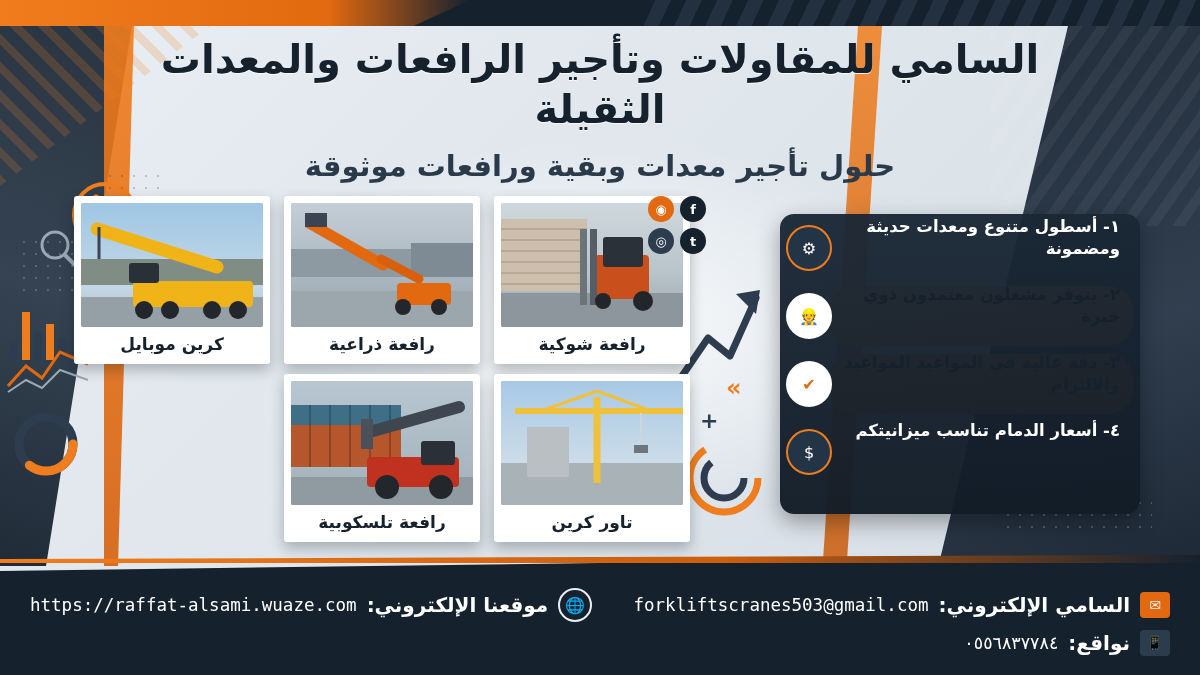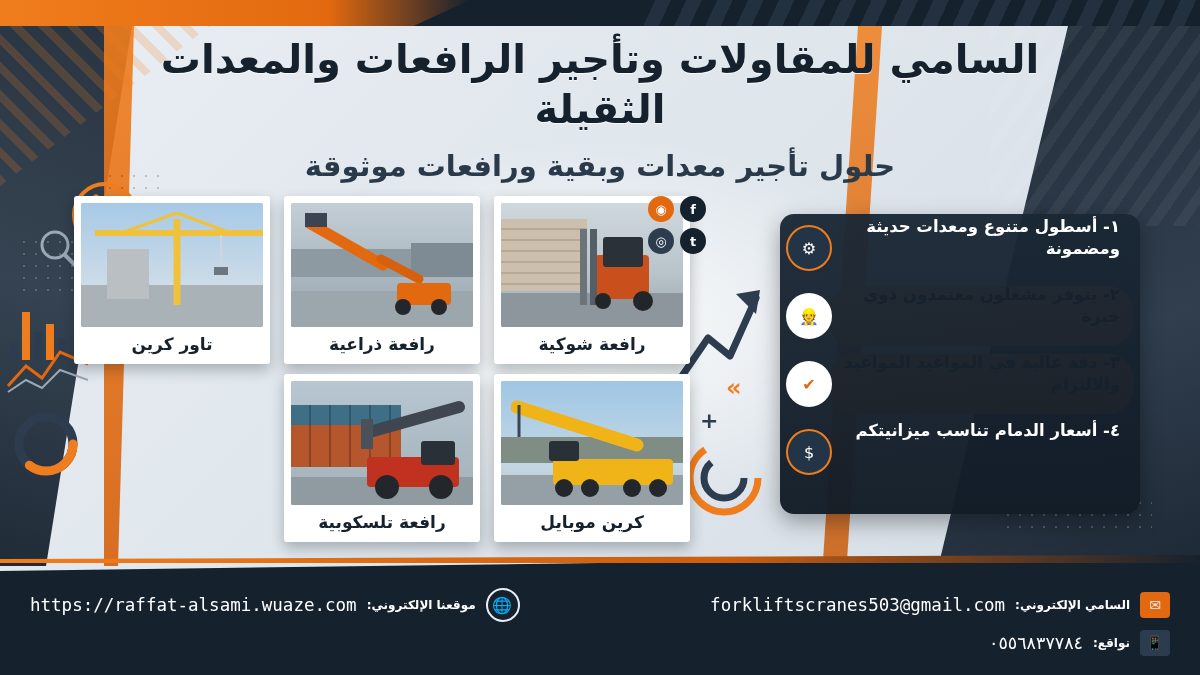--- a/index.html
+++ b/index.html
@@ -183,21 +183,21 @@
 
   
   .contact {
     position: absolute; bottom: 0; left: 0; width: 1200px; height: 112px;
     z-index: 10; color: #ffffff;
     display: flex; align-items: center; justify-content: center;
   }
   .contact-inner { width: 1140px; display: flex; flex-direction: column; gap: 8px; padding-top: 6px; }
   .crow { display: flex; align-items: center; justify-content: space-between; gap: 16px; }
   .citem { display: flex; align-items: center; gap: 10px; }
-  .citem .lbl { font-size: 12px; font-weight: bold; }
+  .citem .lbl { font-size: 20px; font-weight: bold; }
   .citem .val { font-size: 17.5px; text-align: right; }
   .cicon {
     width: 30px; height: 26px; border-radius: 4px; background: #2c3c4f;
     display: flex; align-items: center; justify-content: center; font-size: 14px; color: #e9eef3;
   }
   .cicon.orange { background: #e2690f; }
   .globe {
     width: 34px; height: 34px; border-radius: 50%;
     border: 2px solid #e9eef3; display:flex; align-items:center; justify-content:center;
     font-size: 16px;
@@ -305,37 +305,20 @@
         <svg style="position:absolute;left:14px;top:8px;" width="130" height="80" viewBox="0 0 130 80">
           <path d="M4 12 L78 54" stroke="#e2690f" stroke-width="11" stroke-linecap="round"></path>
           <path d="M76 48 L114 68" stroke="#d8600c" stroke-width="9" stroke-linecap="round"></path>
           <rect x="0" y="2" width="22" height="14" fill="#3b4450"></rect>
         </svg>
         <div style="position:absolute;right:22px;bottom:22px;width:54px;height:22px;background:#e2690f;border-radius:4px;"></div>
         <div style="position:absolute;right:26px;bottom:12px;width:16px;height:16px;background:#23272c;border-radius:50%;"></div>
         <div style="position:absolute;right:62px;bottom:12px;width:16px;height:16px;background:#23272c;border-radius:50%;"></div>
       </div>
       <div class="cap">رافعة ذراعية</div>
-    </div>
-
-    <div class="card">
-      <div class="photo">
-        <div class="sky" style="background:linear-gradient(180deg,#a7c9e6 0%,#cfdde8 70%,#c8d2d8 100%)"></div>
-        <div class="ground" style="height:42px;background:#a9b2b6"></div>
-        <div style="position:absolute;left:26px;bottom:28px;width:42px;height:50px;background:#b9bfc2;"></div>
-        <svg style="position:absolute;left:0;top:6px;" width="196" height="110" viewBox="0 0 196 110">
-          <line x1="96" y1="10" x2="96" y2="96" stroke="#f0c23c" stroke-width="7"></line>
-          <line x1="14" y1="24" x2="186" y2="24" stroke="#f0c23c" stroke-width="6"></line>
-          <line x1="96" y1="4" x2="150" y2="24" stroke="#f0c23c" stroke-width="3"></line>
-          <line x1="96" y1="4" x2="40" y2="24" stroke="#f0c23c" stroke-width="3"></line>
-          <line x1="140" y1="26" x2="140" y2="60" stroke="#cfd6da" stroke-width="2"></line>
-          <rect x="133" y="58" width="14" height="8" fill="#6d767d"></rect>
-        </svg>
-      </div>
-      <div class="cap">تاور كرين</div>
     </div>
 
     <div class="card">
       <div class="photo">
         <div class="sky" style="background:linear-gradient(180deg,#9fc6e4 0%,#c3d8e6 65%,#b6c3c8 100%)"></div>
         <div style="position:absolute;left:0;top:56px;width:196px;height:26px;background:#7f8d84;"></div>
         <div class="ground" style="height:30px;background:#95a0a6"></div>
         <svg style="position:absolute;left:10px;top:10px;" width="150" height="86" viewBox="0 0 150 86">
           <path d="M6 16 L126 54" stroke="#f0b418" stroke-width="13" stroke-linecap="round"></path>
           <line x1="8" y1="14" x2="8" y2="46" stroke="#3b4450" stroke-width="3"></line>
@@ -345,20 +328,37 @@
         <div style="position:absolute;right:16px;bottom:8px;width:18px;height:18px;background:#23272c;border-radius:50%;"></div>
         <div style="position:absolute;right:42px;bottom:8px;width:18px;height:18px;background:#23272c;border-radius:50%;"></div>
         <div style="position:absolute;right:84px;bottom:8px;width:18px;height:18px;background:#23272c;border-radius:50%;"></div>
         <div style="position:absolute;right:110px;bottom:8px;width:18px;height:18px;background:#23272c;border-radius:50%;"></div>
       </div>
       <div class="cap">كرين موبايل</div>
     </div>
 
     <div class="card">
       <div class="photo">
+        <div class="sky" style="background:linear-gradient(180deg,#a7c9e6 0%,#cfdde8 70%,#c8d2d8 100%)"></div>
+        <div class="ground" style="height:42px;background:#a9b2b6"></div>
+        <div style="position:absolute;left:26px;bottom:28px;width:42px;height:50px;background:#b9bfc2;"></div>
+        <svg style="position:absolute;left:0;top:6px;" width="196" height="110" viewBox="0 0 196 110">
+          <line x1="96" y1="10" x2="96" y2="96" stroke="#f0c23c" stroke-width="7"></line>
+          <line x1="14" y1="24" x2="186" y2="24" stroke="#f0c23c" stroke-width="6"></line>
+          <line x1="96" y1="4" x2="150" y2="24" stroke="#f0c23c" stroke-width="3"></line>
+          <line x1="96" y1="4" x2="40" y2="24" stroke="#f0c23c" stroke-width="3"></line>
+          <line x1="140" y1="26" x2="140" y2="60" stroke="#cfd6da" stroke-width="2"></line>
+          <rect x="133" y="58" width="14" height="8" fill="#6d767d"></rect>
+        </svg>
+      </div>
+      <div class="cap">تاور كرين</div>
+    </div>
+
+    <div class="card">
+      <div class="photo">
         <div class="sky" style="background:linear-gradient(180deg,#b7c6d0 0%,#a3b0ba 100%)"></div>
         <div style="position:absolute;left:0;top:24px;width:110px;height:62px;background:repeating-linear-gradient(90deg,#b5562c 0 18px,#8e4322 18px 20px);"></div>
         <div style="position:absolute;left:0;top:24px;width:110px;height:20px;background:repeating-linear-gradient(90deg,#3f6f86 0 18px,#2f586c 18px 20px);"></div>
         <div class="ground" style="height:28px;background:#8f9aa1"></div>
         <svg style="position:absolute;right:6px;top:16px;" width="120" height="70" viewBox="0 0 120 70">
           <path d="M112 10 L26 34" stroke="#3f4650" stroke-width="12" stroke-linecap="round"></path>
           <rect x="14" y="22" width="12" height="30" fill="#4a515b"></rect>
         </svg>
         <div style="position:absolute;right:14px;bottom:18px;width:92px;height:30px;background:#c0311f;border-radius:4px;"></div>
         <div style="position:absolute;right:18px;bottom:40px;width:34px;height:24px;background:#2a3038;border-radius:3px;"></div>

